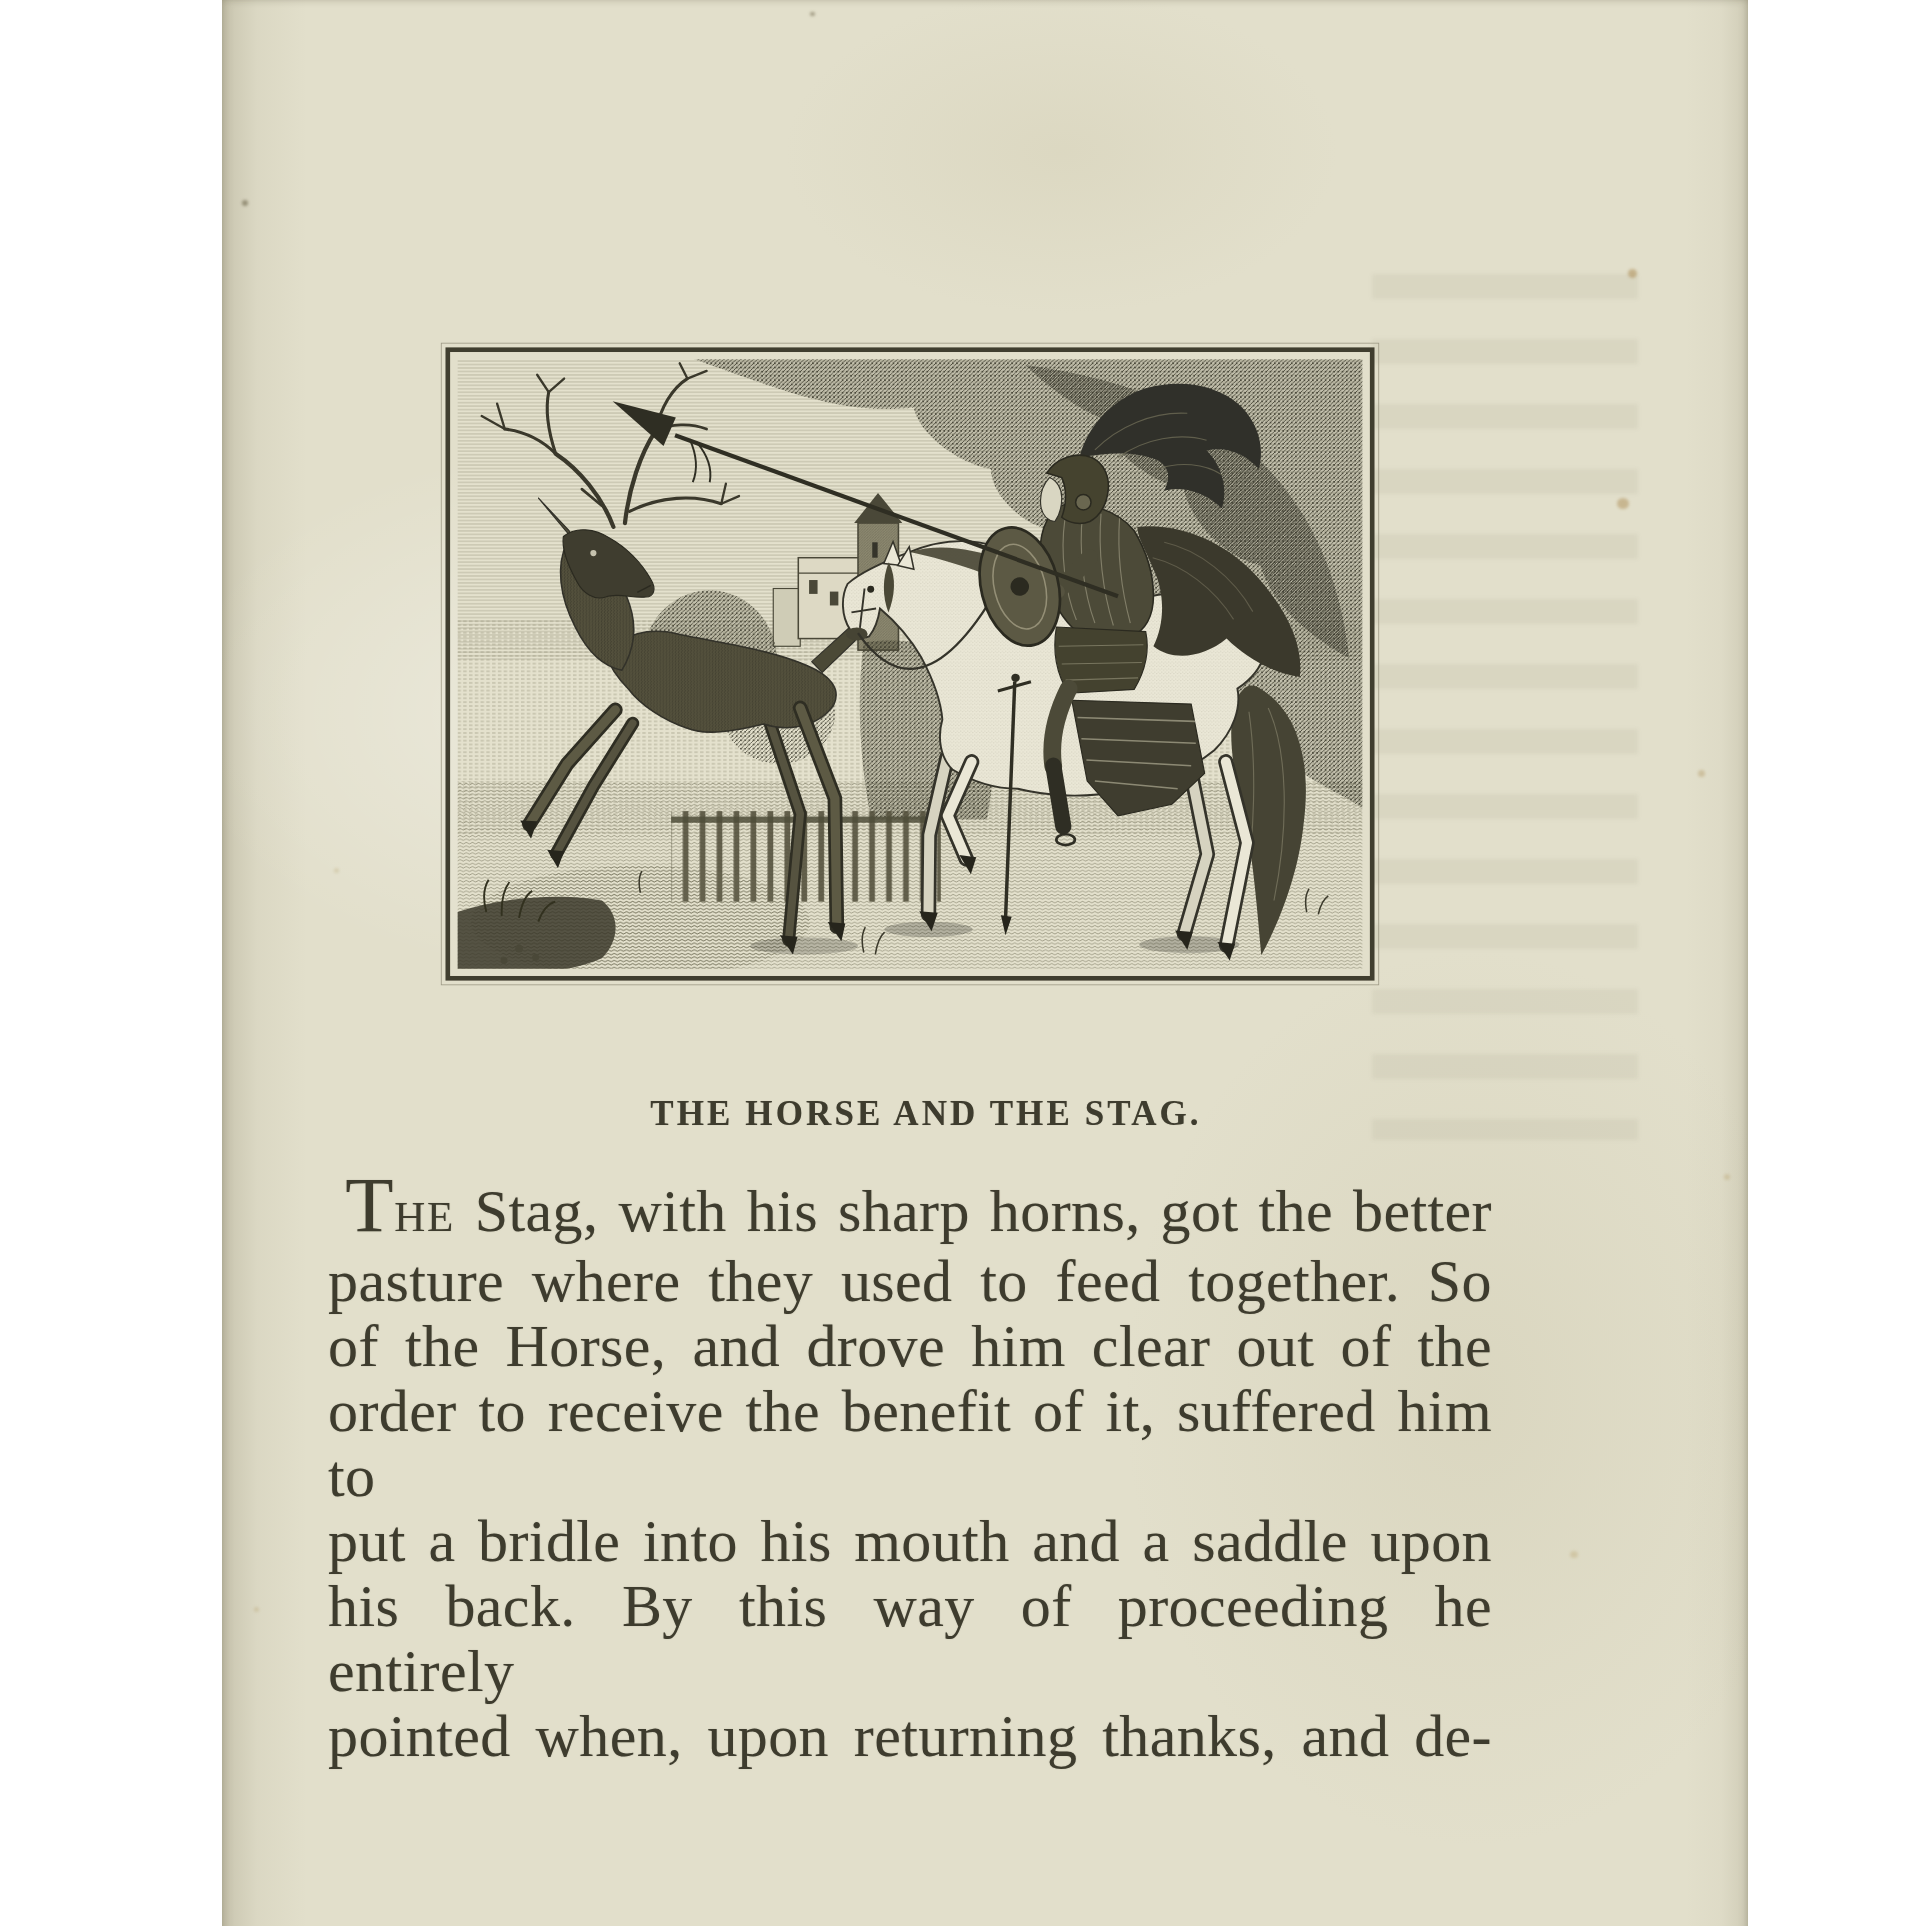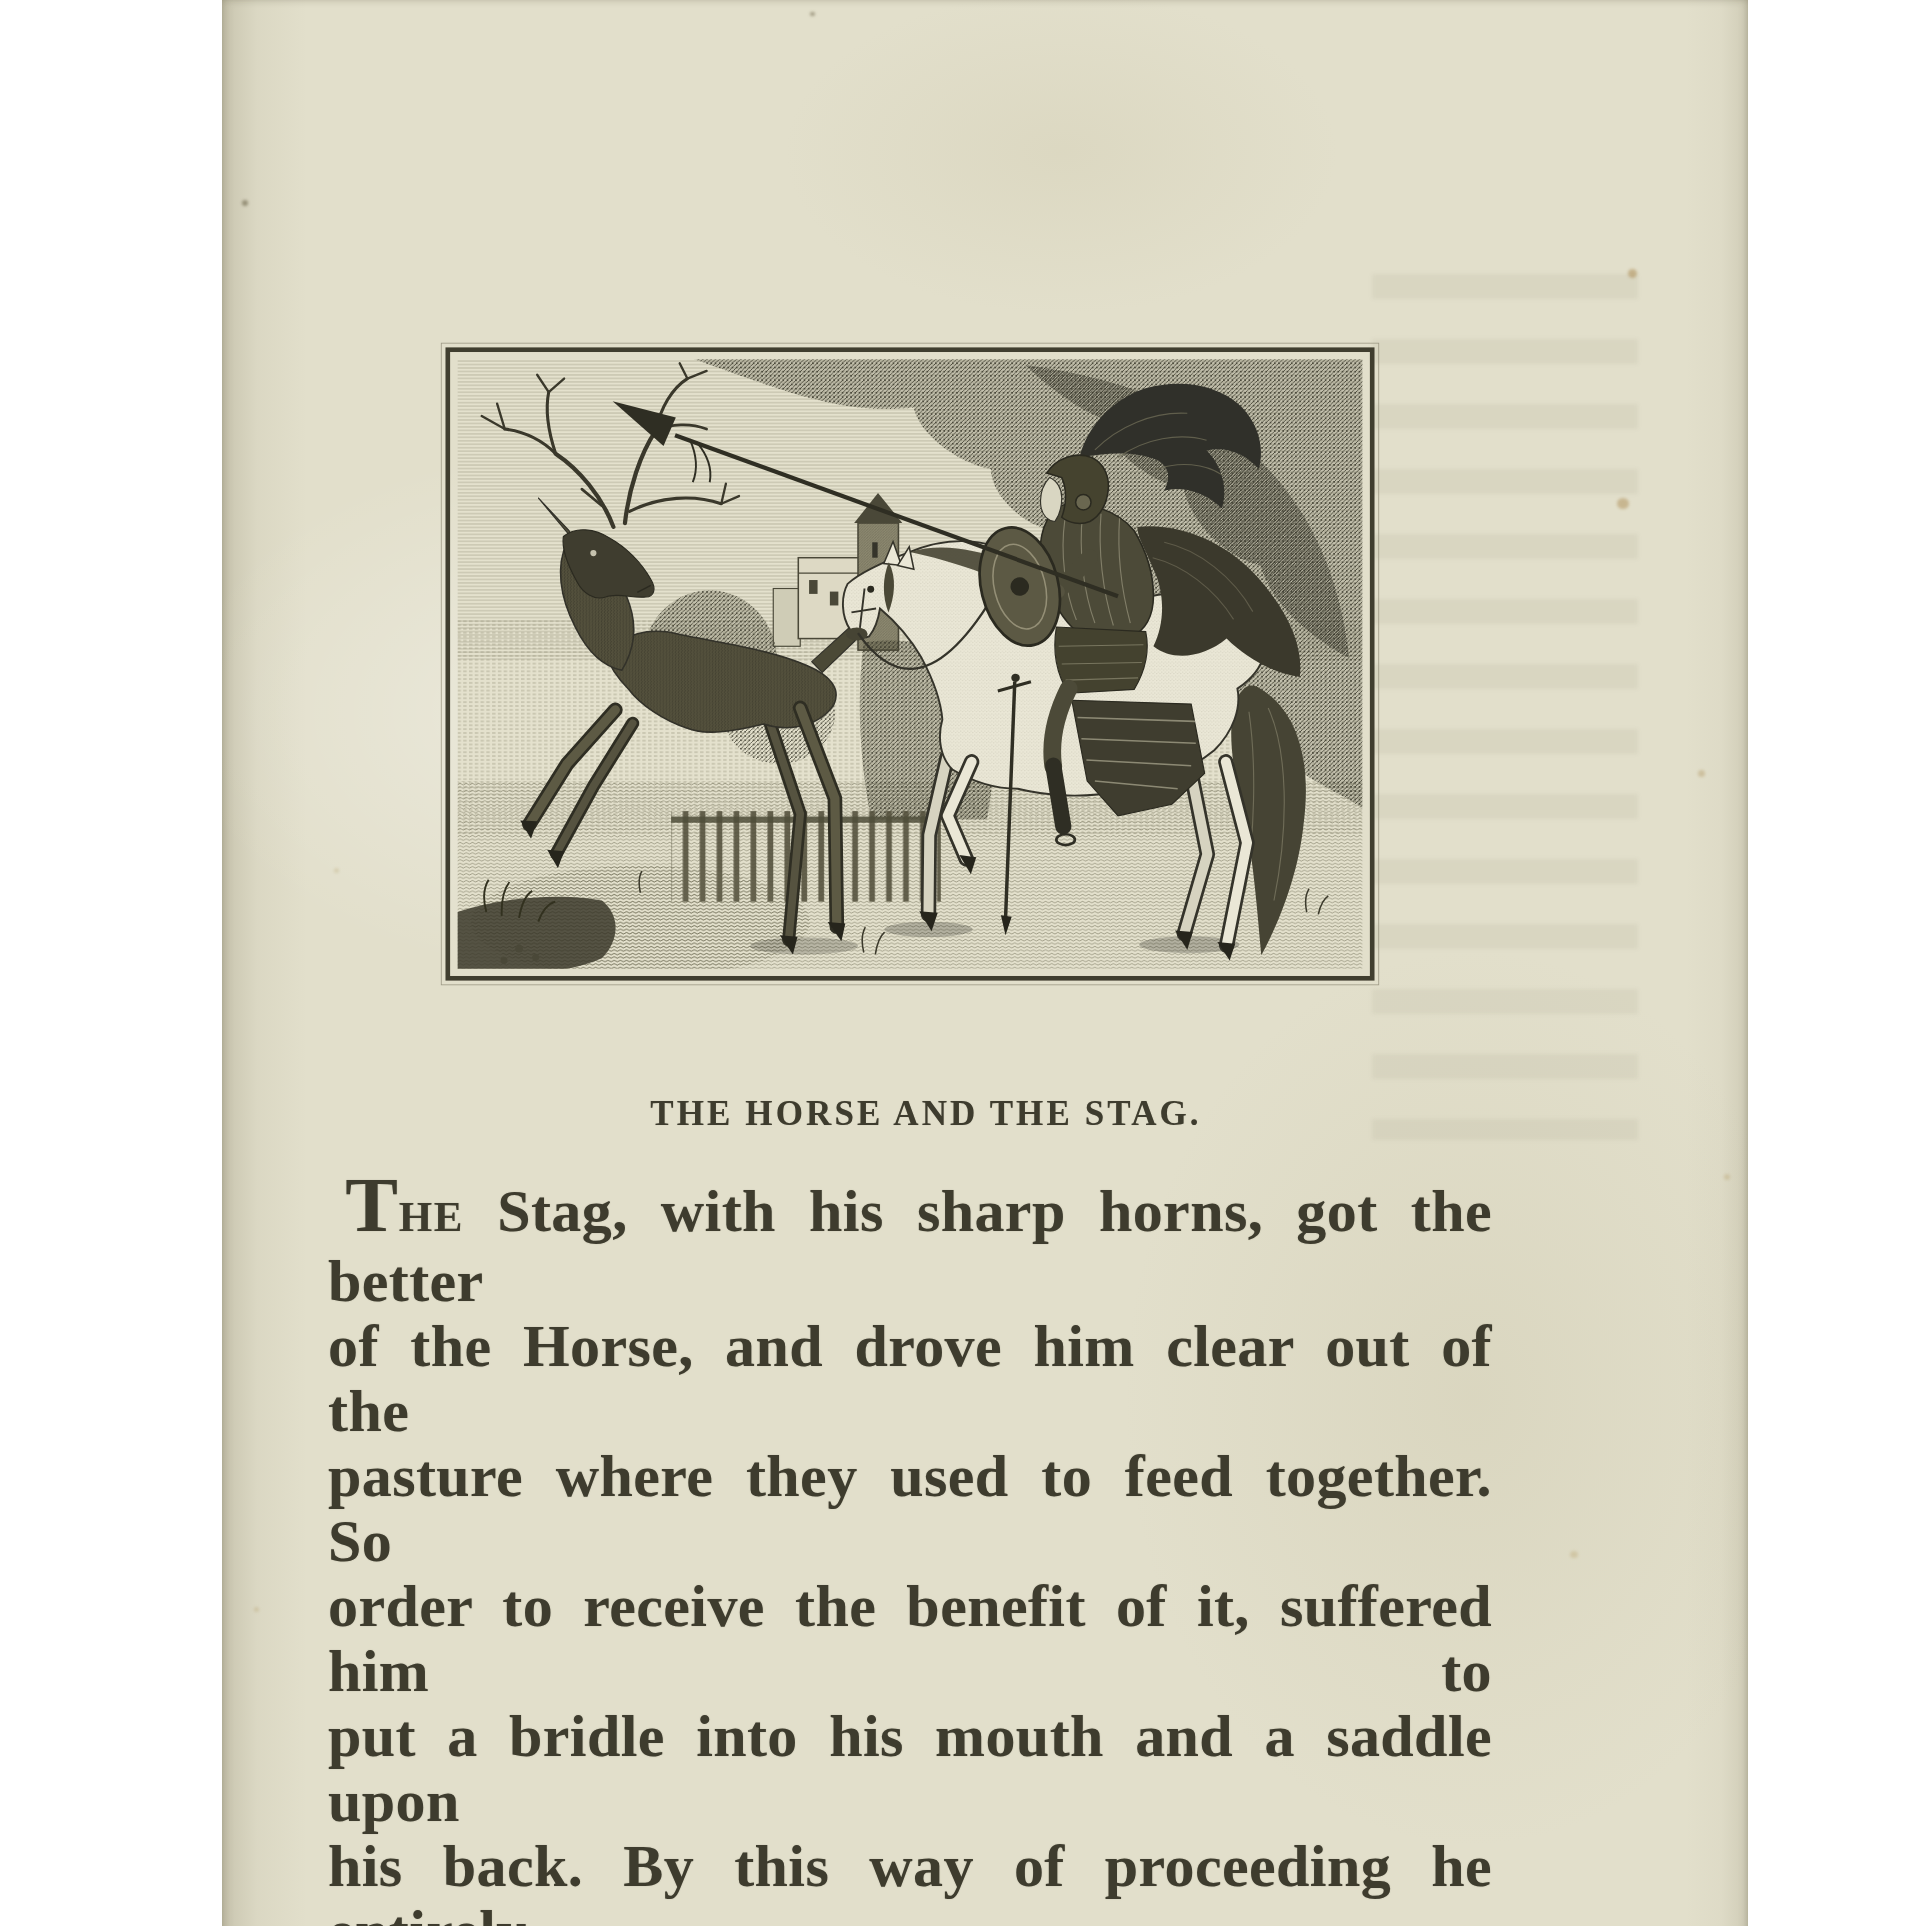--- a/index.html
+++ b/index.html
@@ -37,21 +37,21 @@
   
   .fable-title{position:absolute;top:1078px;left:106px;width:1164px;margin:16px;
     text-align:center;font-size:35px;font-weight:bold;letter-spacing:3.1px;color:var(--ink);
     text-shadow:0 0 0.8px rgba(62,60,46,.35);}
 
   
   .fable-text{position:absolute;top:1179px;left:106px;width:1164px;}
   .bodyline{
     font-size:60px;line-height:65px;letter-spacing:0.4px;word-spacing:3.9px;
     text-align:justify;text-align-last:justify;white-space:normal;
-    color:var(--ink);text-shadow:0 0 1.2px rgba(62,60,46,.30);font-weight:bold;
+    color:var(--ink);text-shadow:0 0 1.2px rgba(62,60,46,.30);
   }
   .bodyline.first{text-indent:17.3px;}
   .lead-cap{font-size:79px;line-height:0;letter-spacing:0.8px;}
   .smallcaps{font-size:43px;letter-spacing:1.5px;}
 
   
   .fox{position:absolute;border-radius:50%;filter:blur(1.5px);}
   .ghost{position:absolute;filter:blur(2.3px);opacity:.6;
     background-image:repeating-linear-gradient(180deg,
       rgba(0,0,0,0) 0px, rgba(0,0,0,0) 20px,
@@ -296,22 +296,22 @@
         <rect x="20" y="20" width="2400" height="1632" fill="none" stroke="#403e2f" stroke-width="12"></rect>
         <rect x="3" y="3" width="2434" height="1666" fill="none" stroke="#9a9682" stroke-width="2"></rect>
       </svg>
     </figure>
 
     <h1 class="fable-title">THE HORSE AND THE STAG.</h1>
 
     <section class="fable-text">
       <div class="bodyline first"><span class="lead-cap">T</span><span class="smallcaps">HE</span><span> Stag, with his sharp horns, got the better</span></div>
       <div>
+          <div class="bodyline">pasture where they used to feed together. So</div>
           <div class="bodyline">of the Horse, and drove him clear out of the</div>
-          <div class="bodyline">pasture where they used to feed together. So</div>
           <div class="bodyline">order to receive the benefit of it, suffered him to</div>
           <div class="bodyline">put a bridle into his mouth and a saddle upon</div>
           <div class="bodyline">his back. By this way of proceeding he entirely</div>
           <div class="bodyline">pointed when, upon returning thanks, and de-</div>
         </div>
     </section>
 
   </div>
 </div>
 

